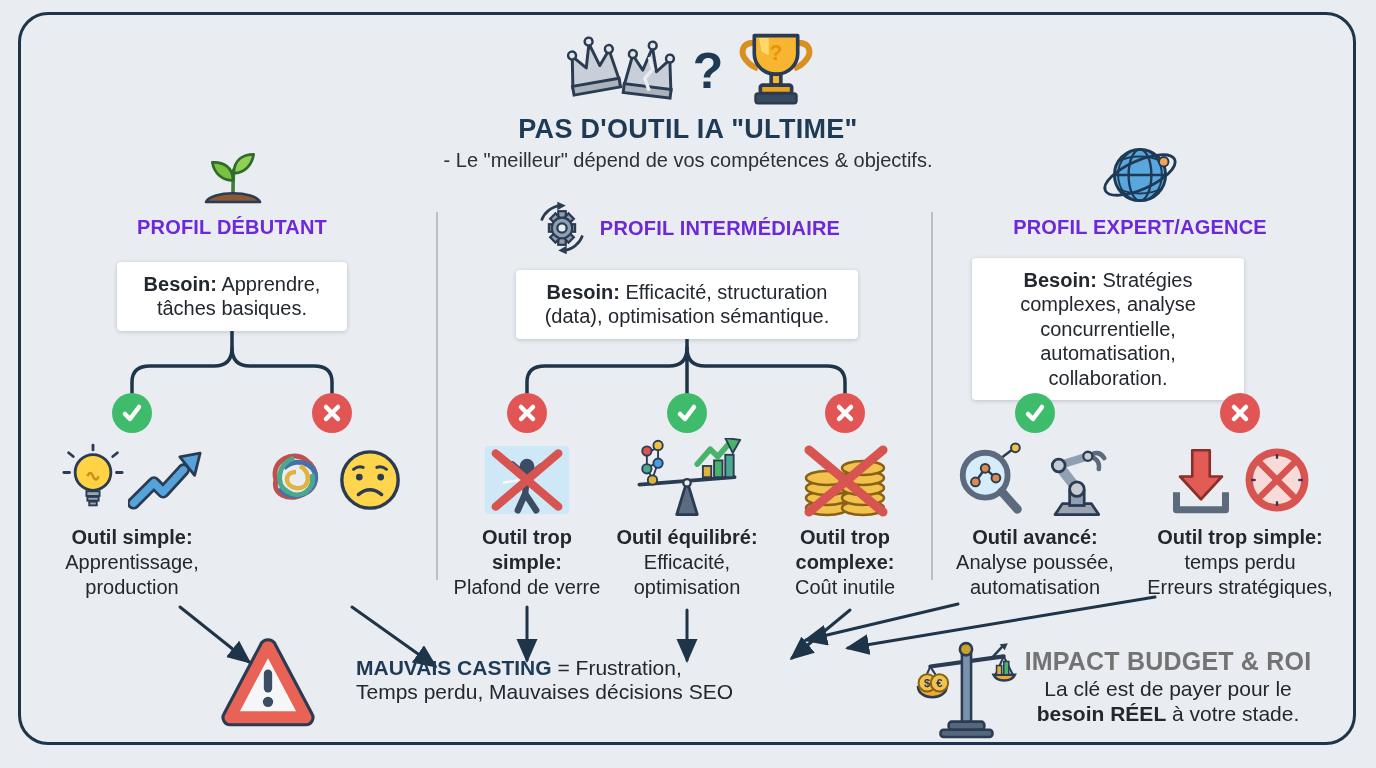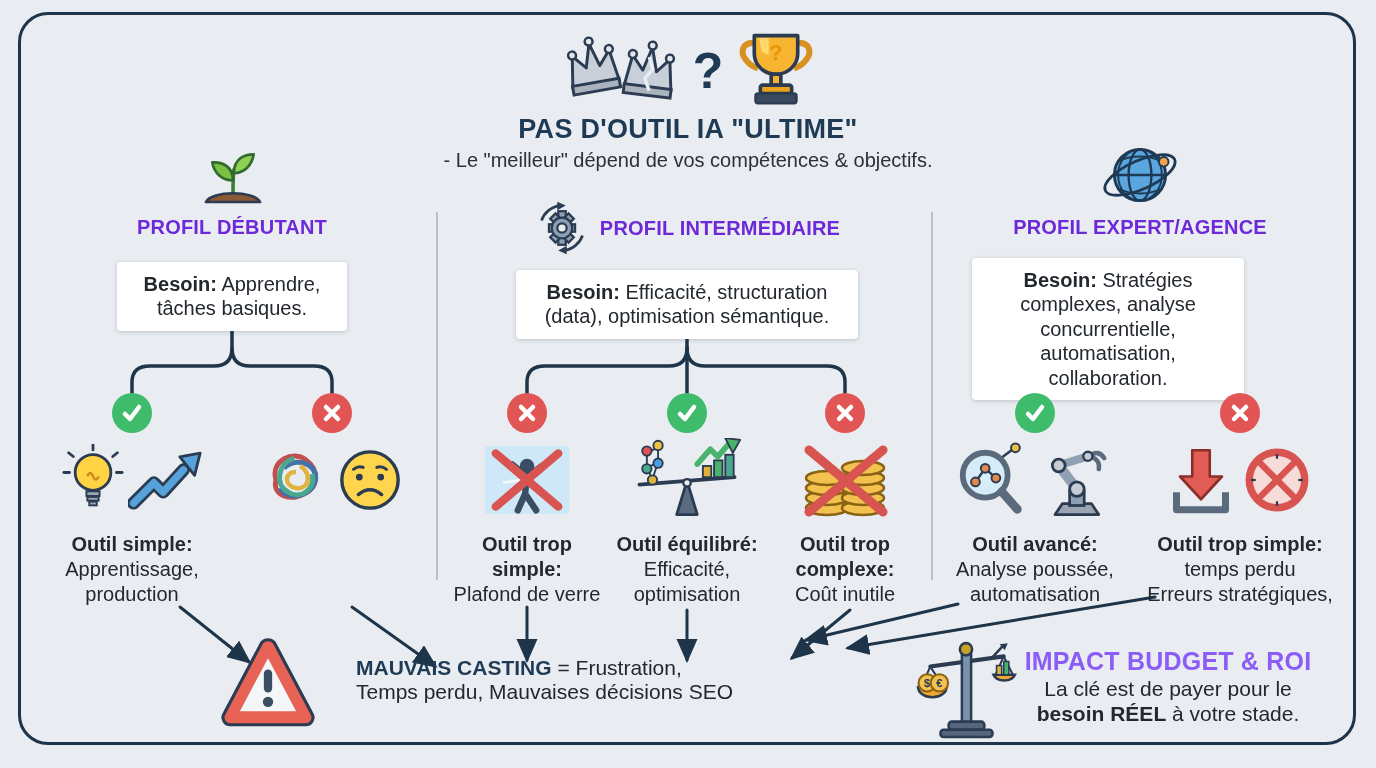--- a/index.html
+++ b/index.html
@@ -25,28 +25,28 @@
         box-shadow:0 1px 4px rgba(30,50,70,.22);padding:10px 12px;
         font-size:20px;line-height:1.22;text-align:center;box-sizing:border-box;}
   .card b{font-weight:bold;}
   
   .opt{position:absolute;top:393px;display:flex;flex-direction:column;align-items:center;}
   .verdict{width:40px;height:40px;border-radius:50%;display:flex;align-items:center;
            justify-content:center;flex:0 0 auto;}
   .verdict.check{background:#3fbb6c;}
   .verdict.cross{background:#e25555;}
   .opt-icons{height:86px;display:flex;align-items:center;justify-content:center;gap:4px;margin-top:4px;}
-  .cap{margin-top:9px;text-align:center;font-size:20px;line-height:1.24;}
+  .cap{margin-top:2px;text-align:center;font-size:20px;line-height:1.24;}
   .cap .b{font-weight:bold;white-space:nowrap;display:block;}
   .cap .t{display:block;white-space:nowrap;}
   
   .foot-warning-text{position:absolute;left:356px;top:656px;font-size:21px;line-height:1.15;}
   .foot-warning-text .ttl{font-weight:bold;color:#1e3a55;}
   .foot-budget-text{position:absolute;left:1018px;top:647px;width:300px;text-align:center;}
-  .foot-budget-text .ttl{font-size:25px;font-weight:bold;color:#8b5cf6;letter-spacing:.2px;}
+  .foot-budget-text .ttl{font-size:25px;font-weight:bold;color:#737373;letter-spacing:.2px;}
   .foot-budget-text .ln{font-size:21px;line-height:1.2;}
   .foot-budget-text .ln b{font-weight:bold;}
   .abs{position:absolute;}
 </style>
 </head>
 <body>
 
 <div class="stage">
   <div class="frame"></div>
 

